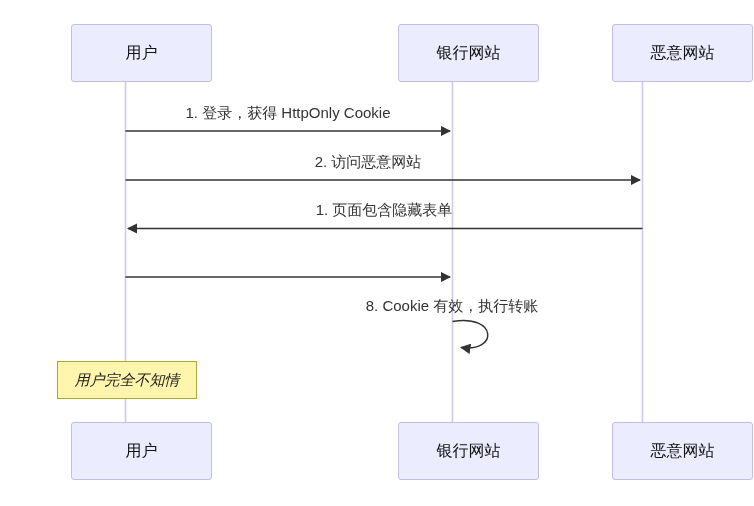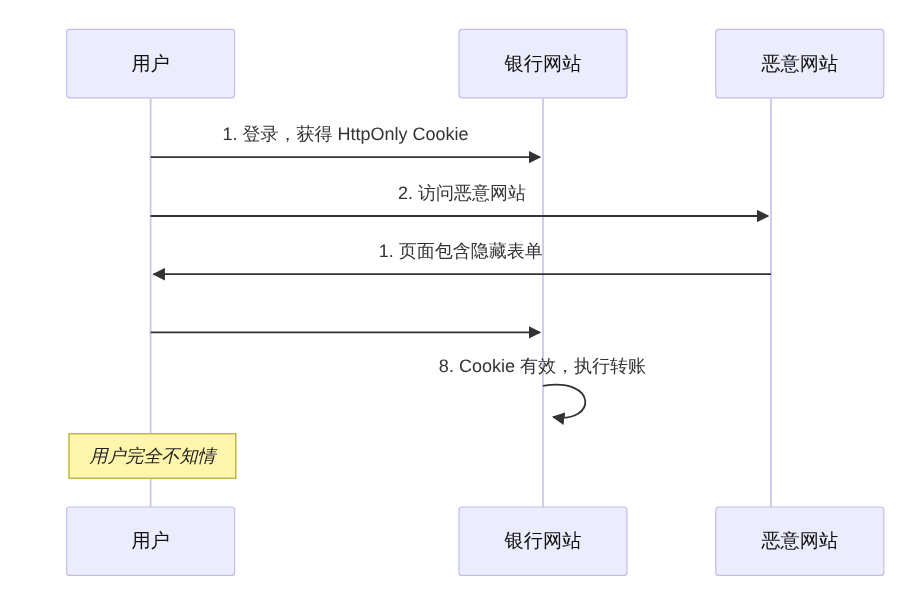--- a/index.html
+++ b/index.html
@@ -27,37 +27,38 @@
     height: 58px;
     box-sizing: border-box;
     background: #ECECFF;
     border: 1px solid #c4bde6;
     border-radius: 3px;
     display: flex;
     align-items: center;
     justify-content: center;
     font-size: 16px;
     color: #111111;
+    margin-left: 16px;
   }
   .actor-top    { top: 24px; }
   .actor-bottom { top: 422px; }
   .actor-user { left: 55px; }
   .actor-bank { left: 382px; font-family: Liberation Serif, serif; }
   .actor-evil { left: 596px; text-align: right; }
   .msg-label {
     position: absolute;
     transform: translateX(-50%);
     white-space: nowrap;
     font-size: 15px;
     line-height: 20px;
     color: #333333;
     text-align: right;
   }
   .msg-1 { left: 288px; top: 103px; }
-  .msg-2 { left: 385px; top: 152px; }
+  .msg-2 { left: 368px; top: 152px; }
   .msg-3 { left: 384px; top: 200px; }
   .msg-4 { left: 288px; top: 249px; }
   .msg-5 { left: 452px; top: 296px; }
   .note-box {
     position: absolute;
     left: 57px;
     top: 361px;
     width: 140px;
     height: 38px;
     box-sizing: border-box;

